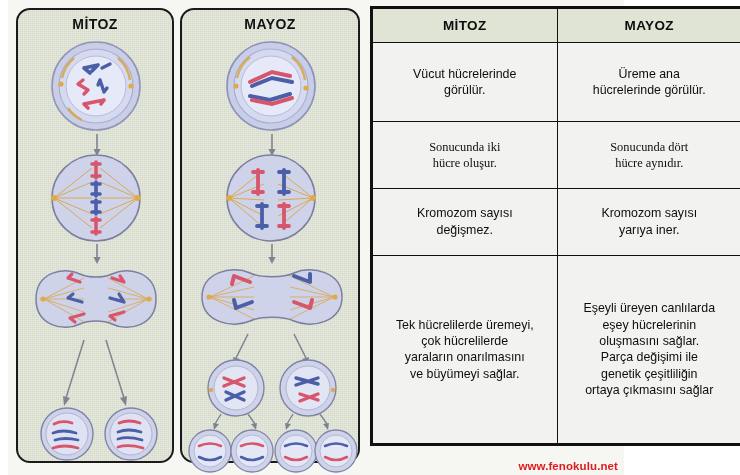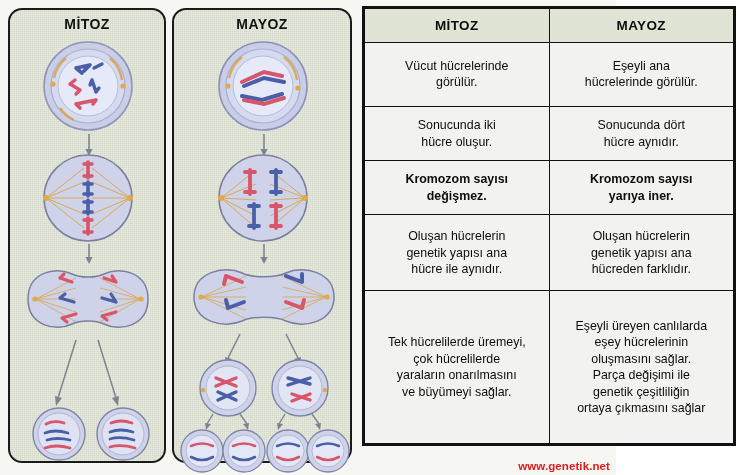--- a/index.html
+++ b/index.html
@@ -10,21 +10,21 @@
   body {
     width: 740px;
     height: 475px;
     overflow: hidden;
     font-family: "Liberation Sans", sans-serif;
     position: relative;
   }
 
   #page {
     position: absolute;
-    left: 0; top: 0;
+    left: 8px; top: 0;
     width: 616px;
     height: 475px;
     background: #f6f6f3;
   }
 
   
   .diagram-area {
     position: absolute;
     left: 0px; top: 0px;
     width: 360px; height: 475px;
@@ -428,54 +428,42 @@
           <th>MAYOZ</th>
         </tr>
       </thead>
       <tbody>
         <tr style="height:52px;margin-top:24px;">
           <td>
               <span class="cell-txt">Vücut hücrelerinde
 görülür.</span>
             </td>
           <td>
-              <span class="cell-txt">Eşeyli ana
+              <span class="cell-txt">Üreme ana
 hücrelerinde görülür.</span>
+            </td>
+        </tr>
+        <tr style="height:44px;font-family:Liberation Serif, serif;">
+          <td>
+              <span class="cell-txt">Sonucunda iki
+hücre oluşur.</span>
+            </td>
+          <td>
+              <span class="cell-txt">Sonucunda dört
+hücre aynıdır.</span>
             </td>
         </tr>
         <tr style="height:44px;">
           <td>
-              <span class="cell-txt">Sonucunda iki
-hücre oluşur.</span>
-            </td>
-          <td>
-              <span class="cell-txt">Sonucunda dört
-hücre aynıdır.</span>
-            </td>
-        </tr>
-        <tr style="height:44px;font-weight:bold;">
-          <td>
               <span class="cell-txt">Kromozom sayısı
 değişmez.</span>
             </td>
           <td>
               <span class="cell-txt">Kromozom sayısı
 yarıya iner.</span>
-            </td>
-        </tr>
-        <tr style="height:62px;">
-          <td>
-              <span class="cell-txt">Oluşan hücrelerin
-genetik yapısı ana
-hücre ile aynıdır.</span>
-            </td>
-          <td>
-              <span class="cell-txt">Oluşan hücrelerin
-genetik yapısı ana
-hücreden farklıdır.</span>
             </td>
         </tr>
         <tr style="height:124px;">
           <td>
               <span class="cell-txt">Tek hücrelilerde üremeyi,
 çok hücrelilerde
 yaraların onarılmasını
 ve büyümeyi sağlar.</span>
             </td>
           <td>
@@ -484,15 +472,15 @@
 oluşmasını sağlar.
 Parça değişimi ile
 genetik çeşitliliğin
 ortaya çıkmasını sağlar</span>
             </td>
         </tr>
       </tbody>
     </table>
   </div>
 
-  <div class="watermark">www.genetik.net</div>
+  <div class="watermark">www.fenokulu.net</div>
 
 </div>
 
 </body></html>

